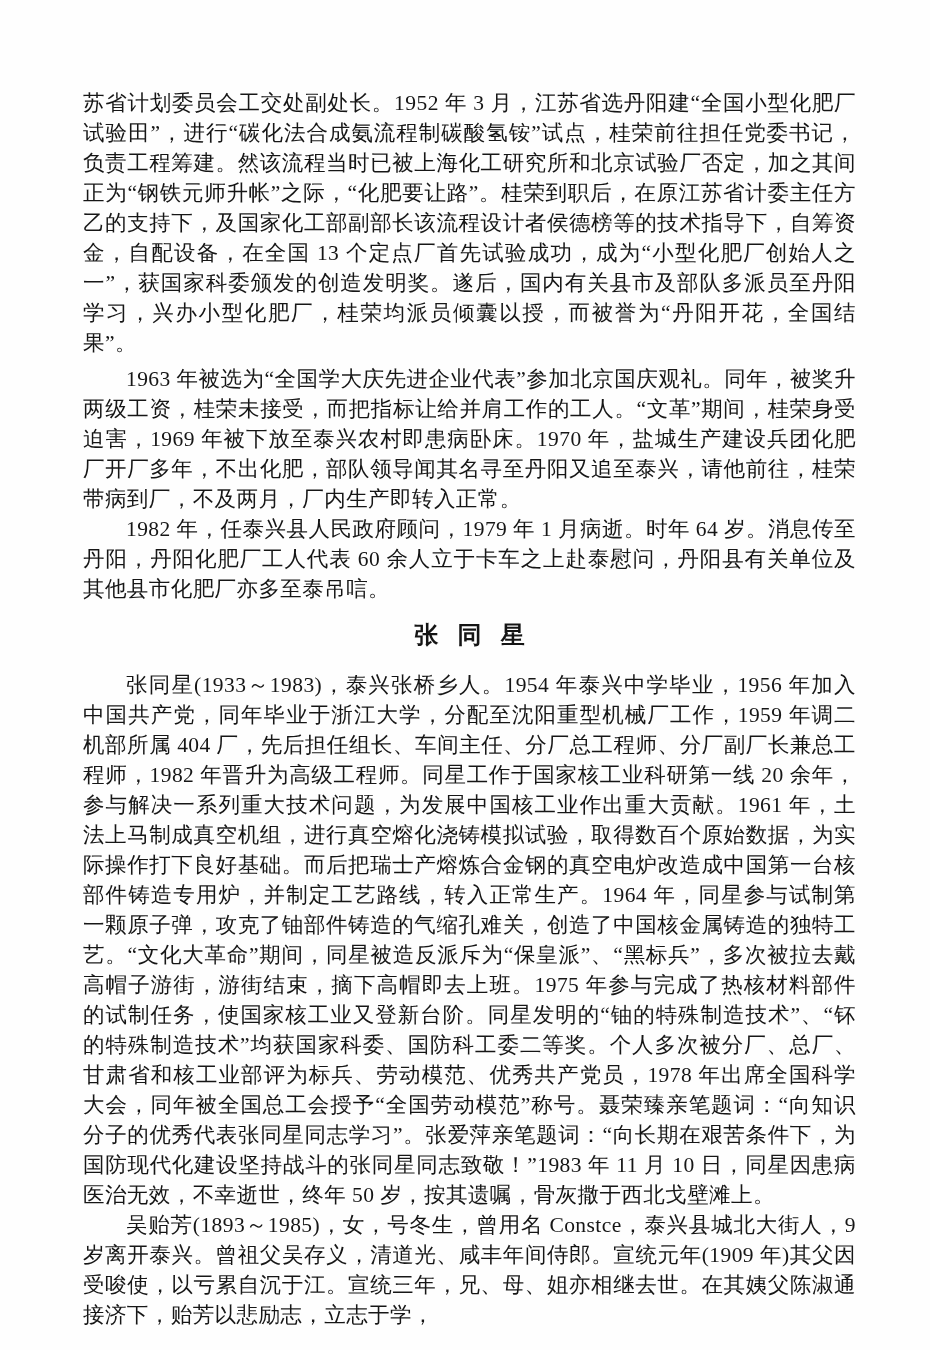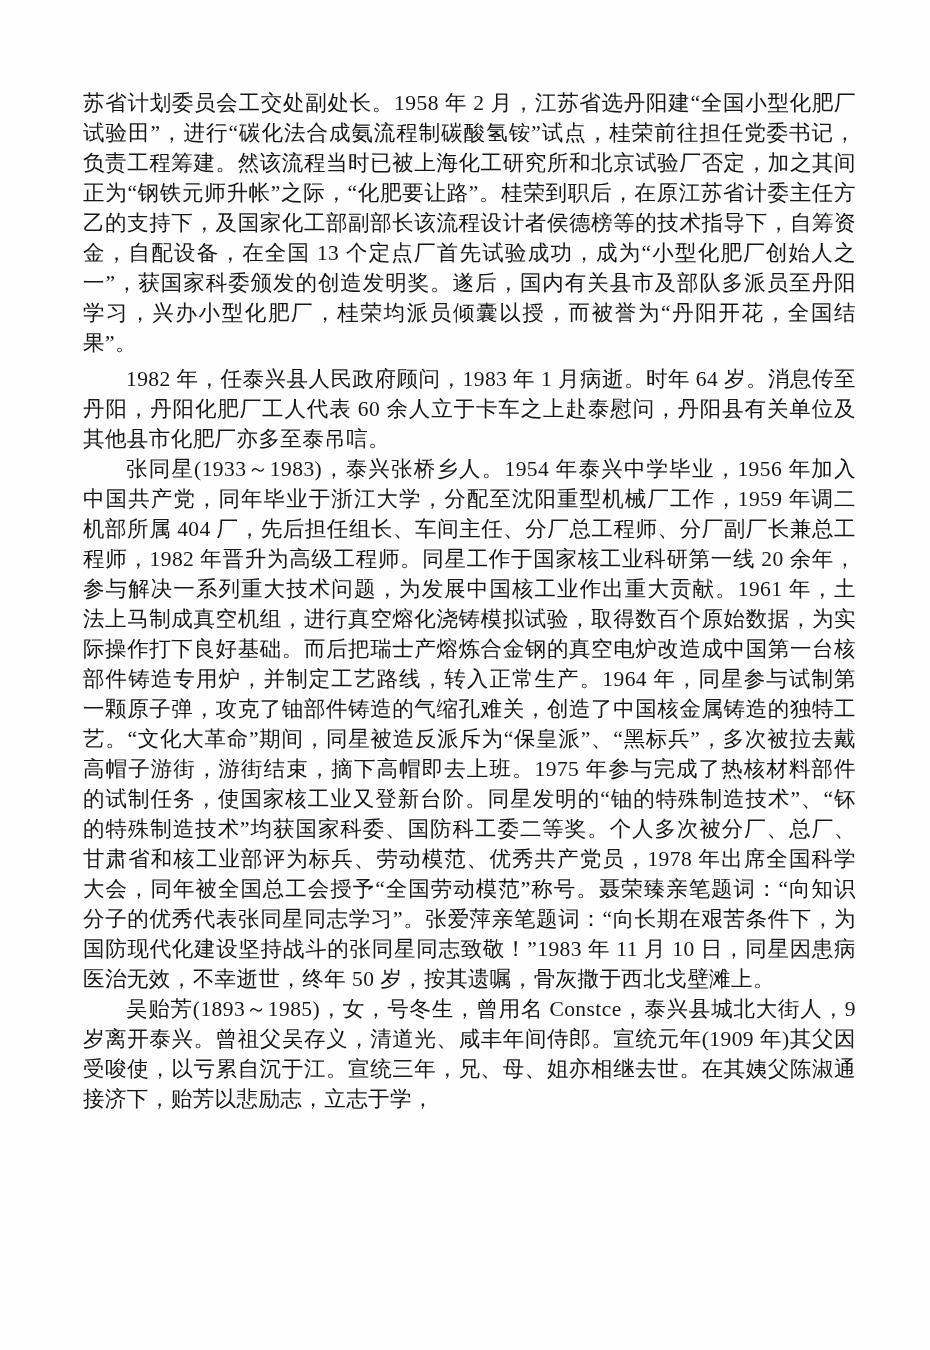--- a/index.html
+++ b/index.html
@@ -44,24 +44,26 @@
     letter-spacing: 0.8em;
     padding-left: 0.8em; 
     color: #141414;
   }
 </style>
 </head>
 <body>
 
 <div class="page">
 
-  <p class="body-text continuation">苏省计划委员会工交处副处长。1958 年 2 月，江苏省选丹阳建“全国小型化肥厂试验田”，进行“碳化法合成氨流程制碳酸氢铵”试点，桂荣前往担任党委书记，负责工程筹建。然该流程当时已被上海化工研究所和北京试验厂否定，加之其间正为“钢铁元师升帐”之际，“化肥要让路”。桂荣到职后，在原江苏省计委主任方乙的支持下，及国家化工部副部长该流程设计者侯德榜等的技术指导下，自筹资金，自配设备，在全国 13 个定点厂首先试验成功，成为“小型化肥厂创始人之一”，获国家科委颁发的创造发明奖。遂后，国内有关县市及部队多派员至丹阳学习，兴办小型化肥厂，桂荣均派员倾囊以授，而被誉为“丹阳开花，全国结果”。</p>
+  <p class="body-text continuation">苏省计划委员会工交处副处长。1952 年 3 月，江苏省选丹阳建“全国小型化肥厂试验田”，进行“碳化法合成氨流程制碳酸氢铵”试点，桂荣前往担任党委书记，负责工程筹建。然该流程当时已被上海化工研究所和北京试验厂否定，加之其间正为“钢铁元师升帐”之际，“化肥要让路”。桂荣到职后，在原江苏省计委主任方乙的支持下，及国家化工部副部长该流程设计者侯德榜等的技术指导下，自筹资金，自配设备，在全国 13 个定点厂首先试验成功，成为“小型化肥厂创始人之一”，获国家科委颁发的创造发明奖。遂后，国内有关县市及部队多派员至丹阳学习，兴办小型化肥厂，桂荣均派员倾囊以授，而被誉为“丹阳开花，全国结果”。</p>
 
+  <p class="body-text">1963 年被选为“全国学大庆先进企业代表”参加北京国庆观礼。同年，被奖升两级工资，桂荣未接受，而把指标让给并肩工作的工人。“文革”期间，桂荣身受迫害，1969 年被下放至泰兴农村即患病卧床。1970 年，盐城生产建设兵团化肥厂开厂多年，不出化肥，部队领导闻其名寻至丹阳又追至泰兴，请他前往，桂荣带病到厂，不及两月，厂内生产即转入正常。</p>
 
-  <p class="body-text">1982 年，任泰兴县人民政府顾问，1983 年 1 月病逝。时年 64 岁。消息传至丹阳，丹阳化肥厂工人代表 60 余人立于卡车之上赴泰慰问，丹阳县有关单位及其他县市化肥厂亦多至泰吊唁。</p>
+  <p class="body-text">1982 年，任泰兴县人民政府顾问，1979 年 1 月病逝。时年 64 岁。消息传至丹阳，丹阳化肥厂工人代表 60 余人立于卡车之上赴泰慰问，丹阳县有关单位及其他县市化肥厂亦多至泰吊唁。</p>
 
+  <h2 class="section-heading">张同星</h2>
 
   <p class="body-text">张同星(1933～1983)，泰兴张桥乡人。1954 年泰兴中学毕业，1956 年加入中国共产党，同年毕业于浙江大学，分配至沈阳重型机械厂工作，1959 年调二机部所属 404 厂，先后担任组长、车间主任、分厂总工程师、分厂副厂长兼总工程师，1982 年晋升为高级工程师。同星工作于国家核工业科研第一线 20 余年，参与解决一系列重大技术问题，为发展中国核工业作出重大贡献。1961 年，土法上马制成真空机组，进行真空熔化浇铸模拟试验，取得数百个原始数据，为实际操作打下良好基础。而后把瑞士产熔炼合金钢的真空电炉改造成中国第一台核部件铸造专用炉，并制定工艺路线，转入正常生产。1964 年，同星参与试制第一颗原子弹，攻克了铀部件铸造的气缩孔难关，创造了中国核金属铸造的独特工艺。“文化大革命”期间，同星被造反派斥为“保皇派”、“黑标兵”，多次被拉去戴高帽子游街，游街结束，摘下高帽即去上班。1975 年参与完成了热核材料部件的试制任务，使国家核工业又登新台阶。同星发明的“铀的特殊制造技术”、“钚的特殊制造技术”均获国家科委、国防科工委二等奖。个人多次被分厂、总厂、甘肃省和核工业部评为标兵、劳动模范、优秀共产党员，1978 年出席全国科学大会，同年被全国总工会授予“全国劳动模范”称号。聂荣臻亲笔题词：“向知识分子的优秀代表张同星同志学习”。张爱萍亲笔题词：“向长期在艰苦条件下，为国防现代化建设坚持战斗的张同星同志致敬！”1983 年 11 月 10 日，同星因患病医治无效，不幸逝世，终年 50 岁，按其遗嘱，骨灰撒于西北戈壁滩上。</p>
 
 
   <p class="body-text">吴贻芳(1893～1985)，女，号冬生，曾用名 Constce，泰兴县城北大街人，9 岁离开泰兴。曾祖父吴存义，清道光、咸丰年间侍郎。宣统元年(1909 年)其父因受唆使，以亏累自沉于江。宣统三年，兄、母、姐亦相继去世。在其姨父陈淑通接济下，贻芳以悲励志，立志于学，</p>
 
 </div>
 
 </body></html>

